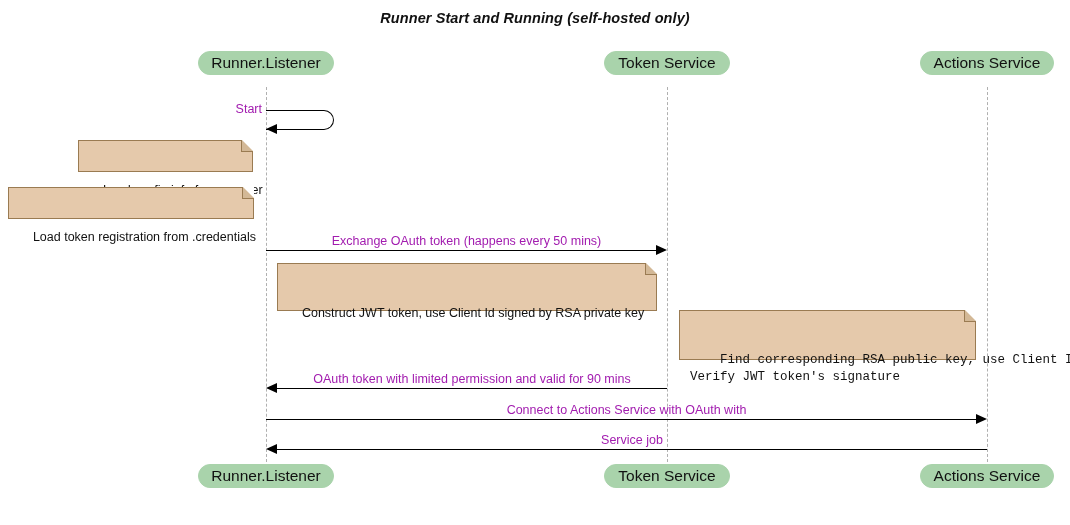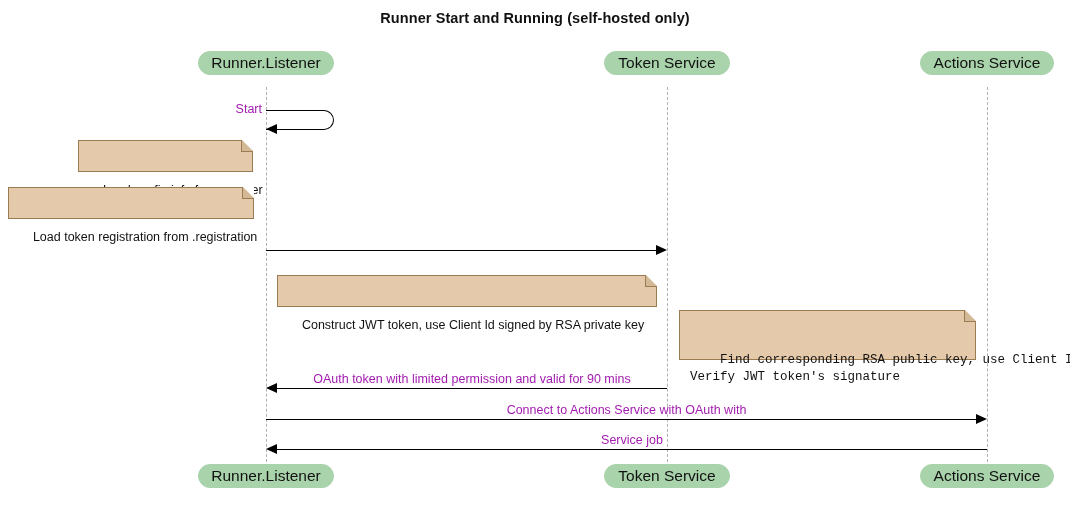--- a/index.html
+++ b/index.html
@@ -13,20 +13,21 @@
   #diagram{position:absolute;left:0;top:0;width:1070px;height:525px;}
 
   .title{
     position:absolute;
     left:0; top:10px; width:1070px;
     text-align:center;
     font-size:14.5px;
     font-weight:bold;
     color:#111111;
     letter-spacing:0.1px;
+    font-style:italic;
   }
 
   .lifeline{
     position:absolute;
     width:0;
     border-left:1px dashed #b0b0b0;
   }
 
   .participant{
     position:absolute;
@@ -137,27 +138,28 @@
   <div class="selfloop" style="left:266px;top:110px;width:68px;height:20px;"></div>
   <div class="arrowL" style="left:266px;top:124px;"></div>
 
   <div class="note" style="left:78px;top:140px;width:175px;height:32px;">
     <span class="dogear"></span>
     <span>Load config info from .runner</span>
   </div>
 
   <div class="note" style="left:8px;top:187px;width:246px;height:32px;">
     <span class="dogear"></span>
-    <span>Load token registration from .registration</span>
+    <span>Load token registration from .credentials</span>
   </div>
 
+  <div class="msglabel" style="left:266px;top:234px;width:401px;">Exchange OAuth token (happens every 50 mins)</div>
   <div class="msgline" style="left:266px;top:250px;width:390px;"></div>
   <div class="arrowR" style="left:656px;top:244.5px;"></div>
 
-  <div class="note" style="left:277px;top:275px;width:380px;height:32px;">
+  <div class="note" style="left:277px;top:263px;width:380px;height:48px;">
     <span class="dogear"></span>
     <span>Construct JWT token, use Client Id signed by RSA private key</span>
   </div>
 
   <div class="note" style="left:679px;top:310px;width:297px;height:50px;font-family:Liberation Mono, monospace;">
     <span class="dogear"></span>
     <span>Find corresponding RSA public key, use Client Id
 Verify JWT token's signature</span>
   </div>
 

